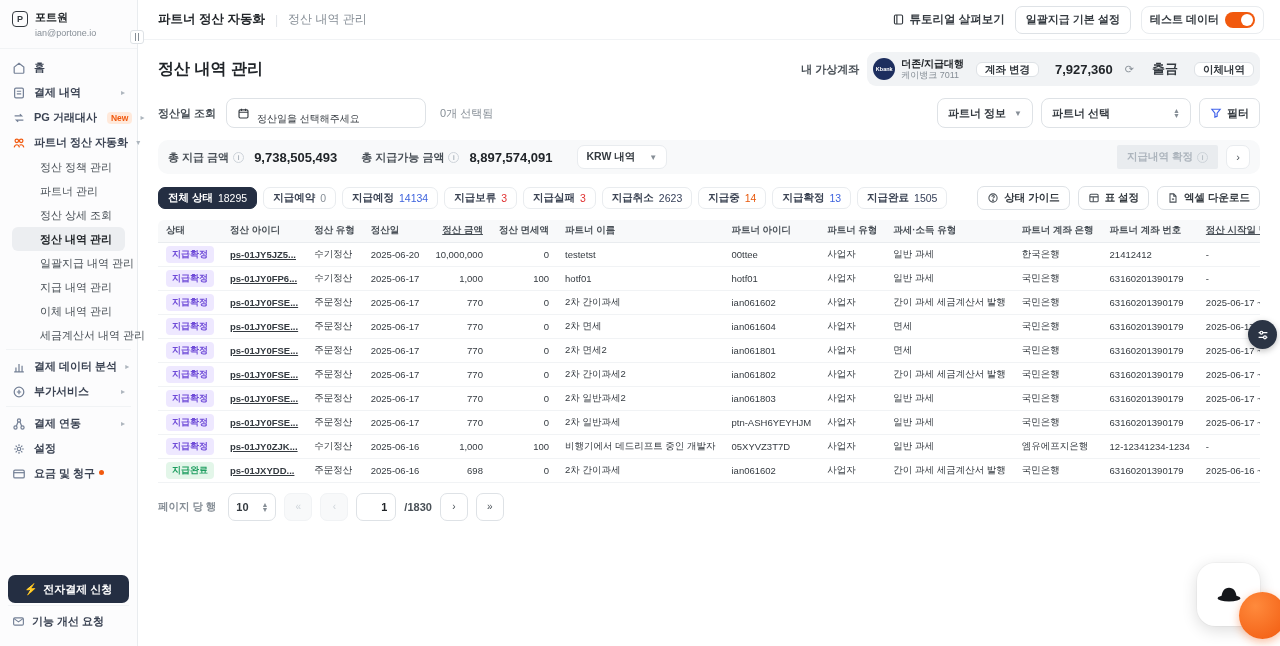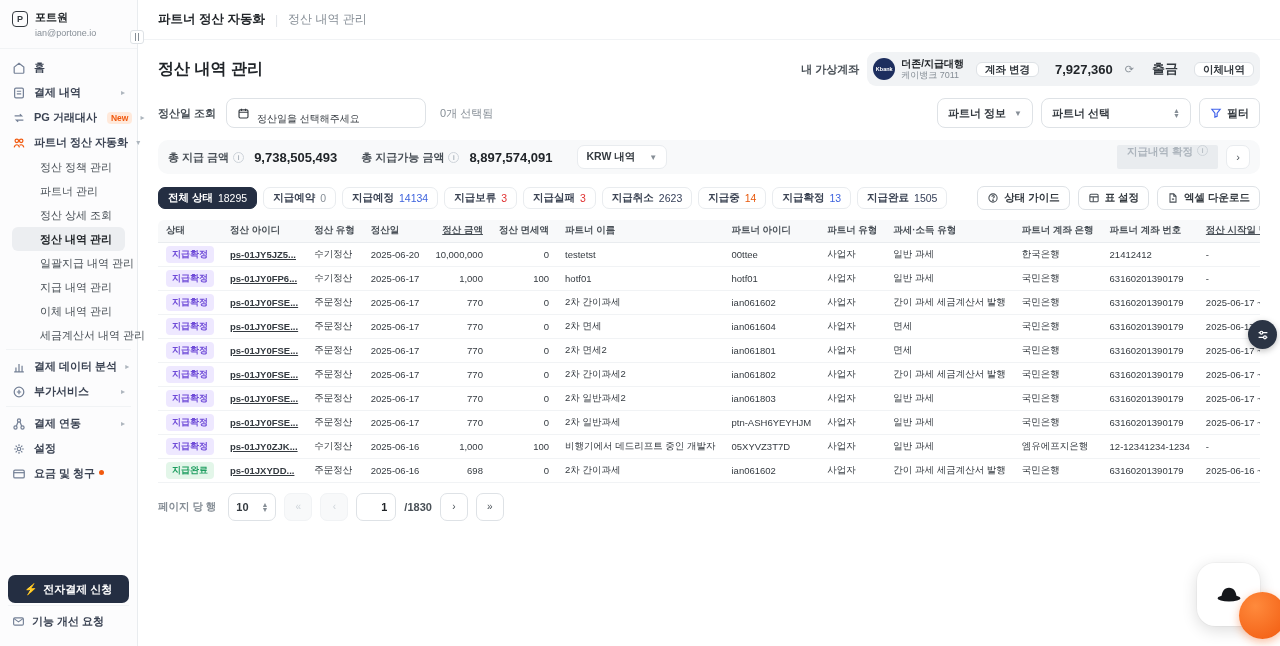--- a/index.html
+++ b/index.html
@@ -92,21 +92,21 @@
   .summary { margin-top:12px; background:#f8f9fa; border-radius:10px; height:34px; display:flex;
     align-items:center; padding:0 10px; gap:10px;}
   .sum-label { font-size:11px; color:#495057; display:flex; align-items:center; gap:4px; font-weight:600;}
   .info-i { width:11px; height:11px; border:1px solid #ced4da; border-radius:50%; color:#adb5bd; font-size:7.5px;
     display:inline-flex; align-items:center; justify-content:center; font-weight:700;}
   .sum-val { font-size:13px; font-weight:700; color:#212529; margin-right:14px;}
   .krw-select { background:#fff; border:1px solid #e9ecef; border-radius:7px; height:24px; padding:0 9px;
     font-size:10.5px; font-weight:700; color:#343a40; display:flex; align-items:center; gap:14px; cursor:pointer;}
   .sum-right { margin-left:auto; display:flex; align-items:center; gap:8px;}
   .btn-disabled { background:#e9ecef; color:#adb5bd; border:none; border-radius:2px; height:24px; padding:0 10px;
-    font-size:10.5px; font-weight:600; display:flex; gap:4px; font-family:"Liberation Sans",sans-serif;}
+    font-size:10.5px; font-weight:600; display:flex; align-items:center; gap:4px; font-family:"Liberation Sans",sans-serif;}
   .btn-disabled .info-i{ border-color:#ced4da; color:#b9c0c7;}
   .chev-btn { width:24px; height:24px; background:#fff; border:1px solid #e9ecef; border-radius:7px;
     color:#495057; font-size:11px; display:flex; align-items:center; justify-content:center; cursor:pointer;}
 
   .tabs-row { margin-top:12px; display:flex; align-items:center; }
   .tabs { display:flex; gap:6px; }
   .tab { height:22px; border:1px solid #e9ecef; background:#fff; border-radius:7px; padding:0 9px;
     display:flex; align-items:center; gap:5px; font-size:10.5px; font-weight:600; color:#3c4454; cursor:pointer;
     font-family:"Liberation Sans",sans-serif; white-space:nowrap;}
   .tab.selected { background:#242e42; border-color:#242e42; color:#fff; }
@@ -276,20 +276,34 @@
       </div>
     </div>
   </aside>
 
   <div class="main">
 
     <div class="topbar">
       <span class="crumb-main">파트너 정산 자동화</span>
       <span class="crumb-sep">|</span>
       <span class="crumb-page">정산 내역 관리</span>
+      <div class="topbar-right">
+        <div class="tut">
+          <svg width="13" height="13" viewBox="0 0 16 16" fill="none" stroke="#343a40" stroke-width="1.4">
+              <rect x="3" y="2.5" width="10" height="11" rx="1.5"></rect>
+              <path d="M6 2.5v11"></path>
+            </svg>
+          <span>튜토리얼 살펴보기</span>
+        </div>
+        <button class="btn-outline">일괄지급 기본 설정</button>
+        <div class="testdata">
+          <span class="t">테스트 데이터</span>
+          <div class="toggle"></div>
+        </div>
+      </div>
     </div>
 
     <div class="content">
 
       <div class="title-row">
         <h1 class="page-title">정산 내역 관리</h1>
         <div class="acct-row">
           <span class="acct-label">내 가상계좌</span>
           <div class="acct-pill">
             <div style="display:flex;align-items:center;gap:6px;">

